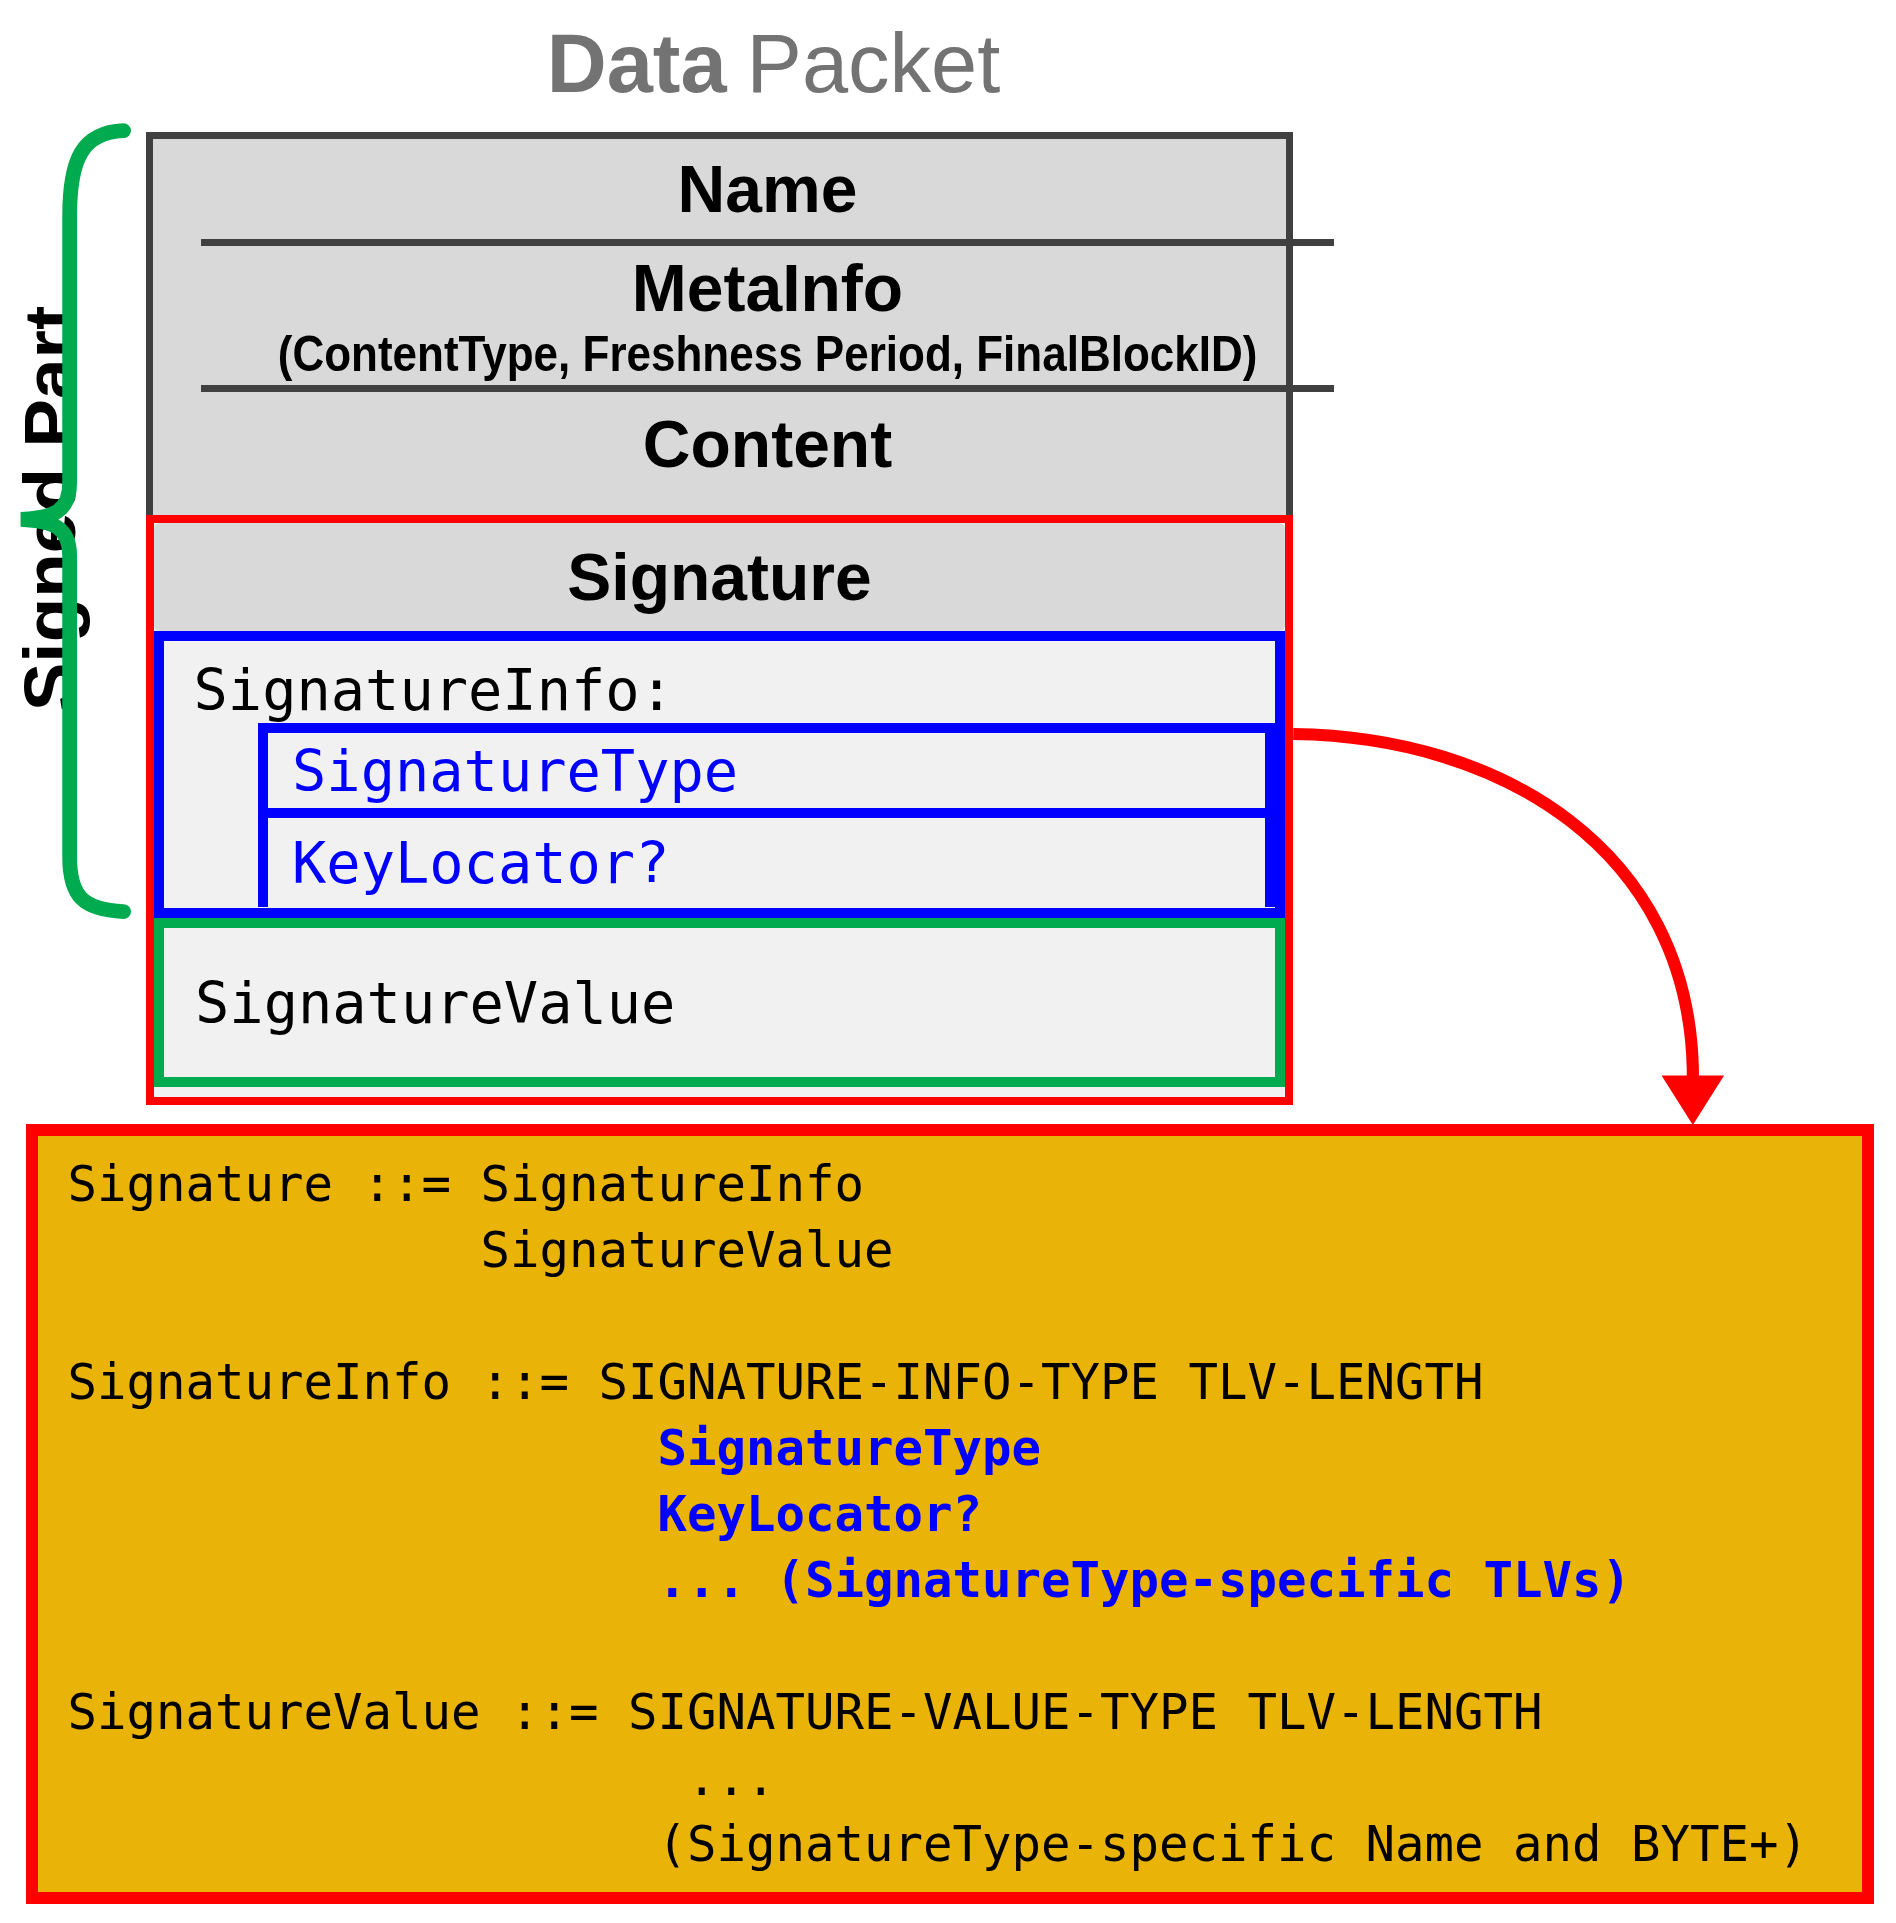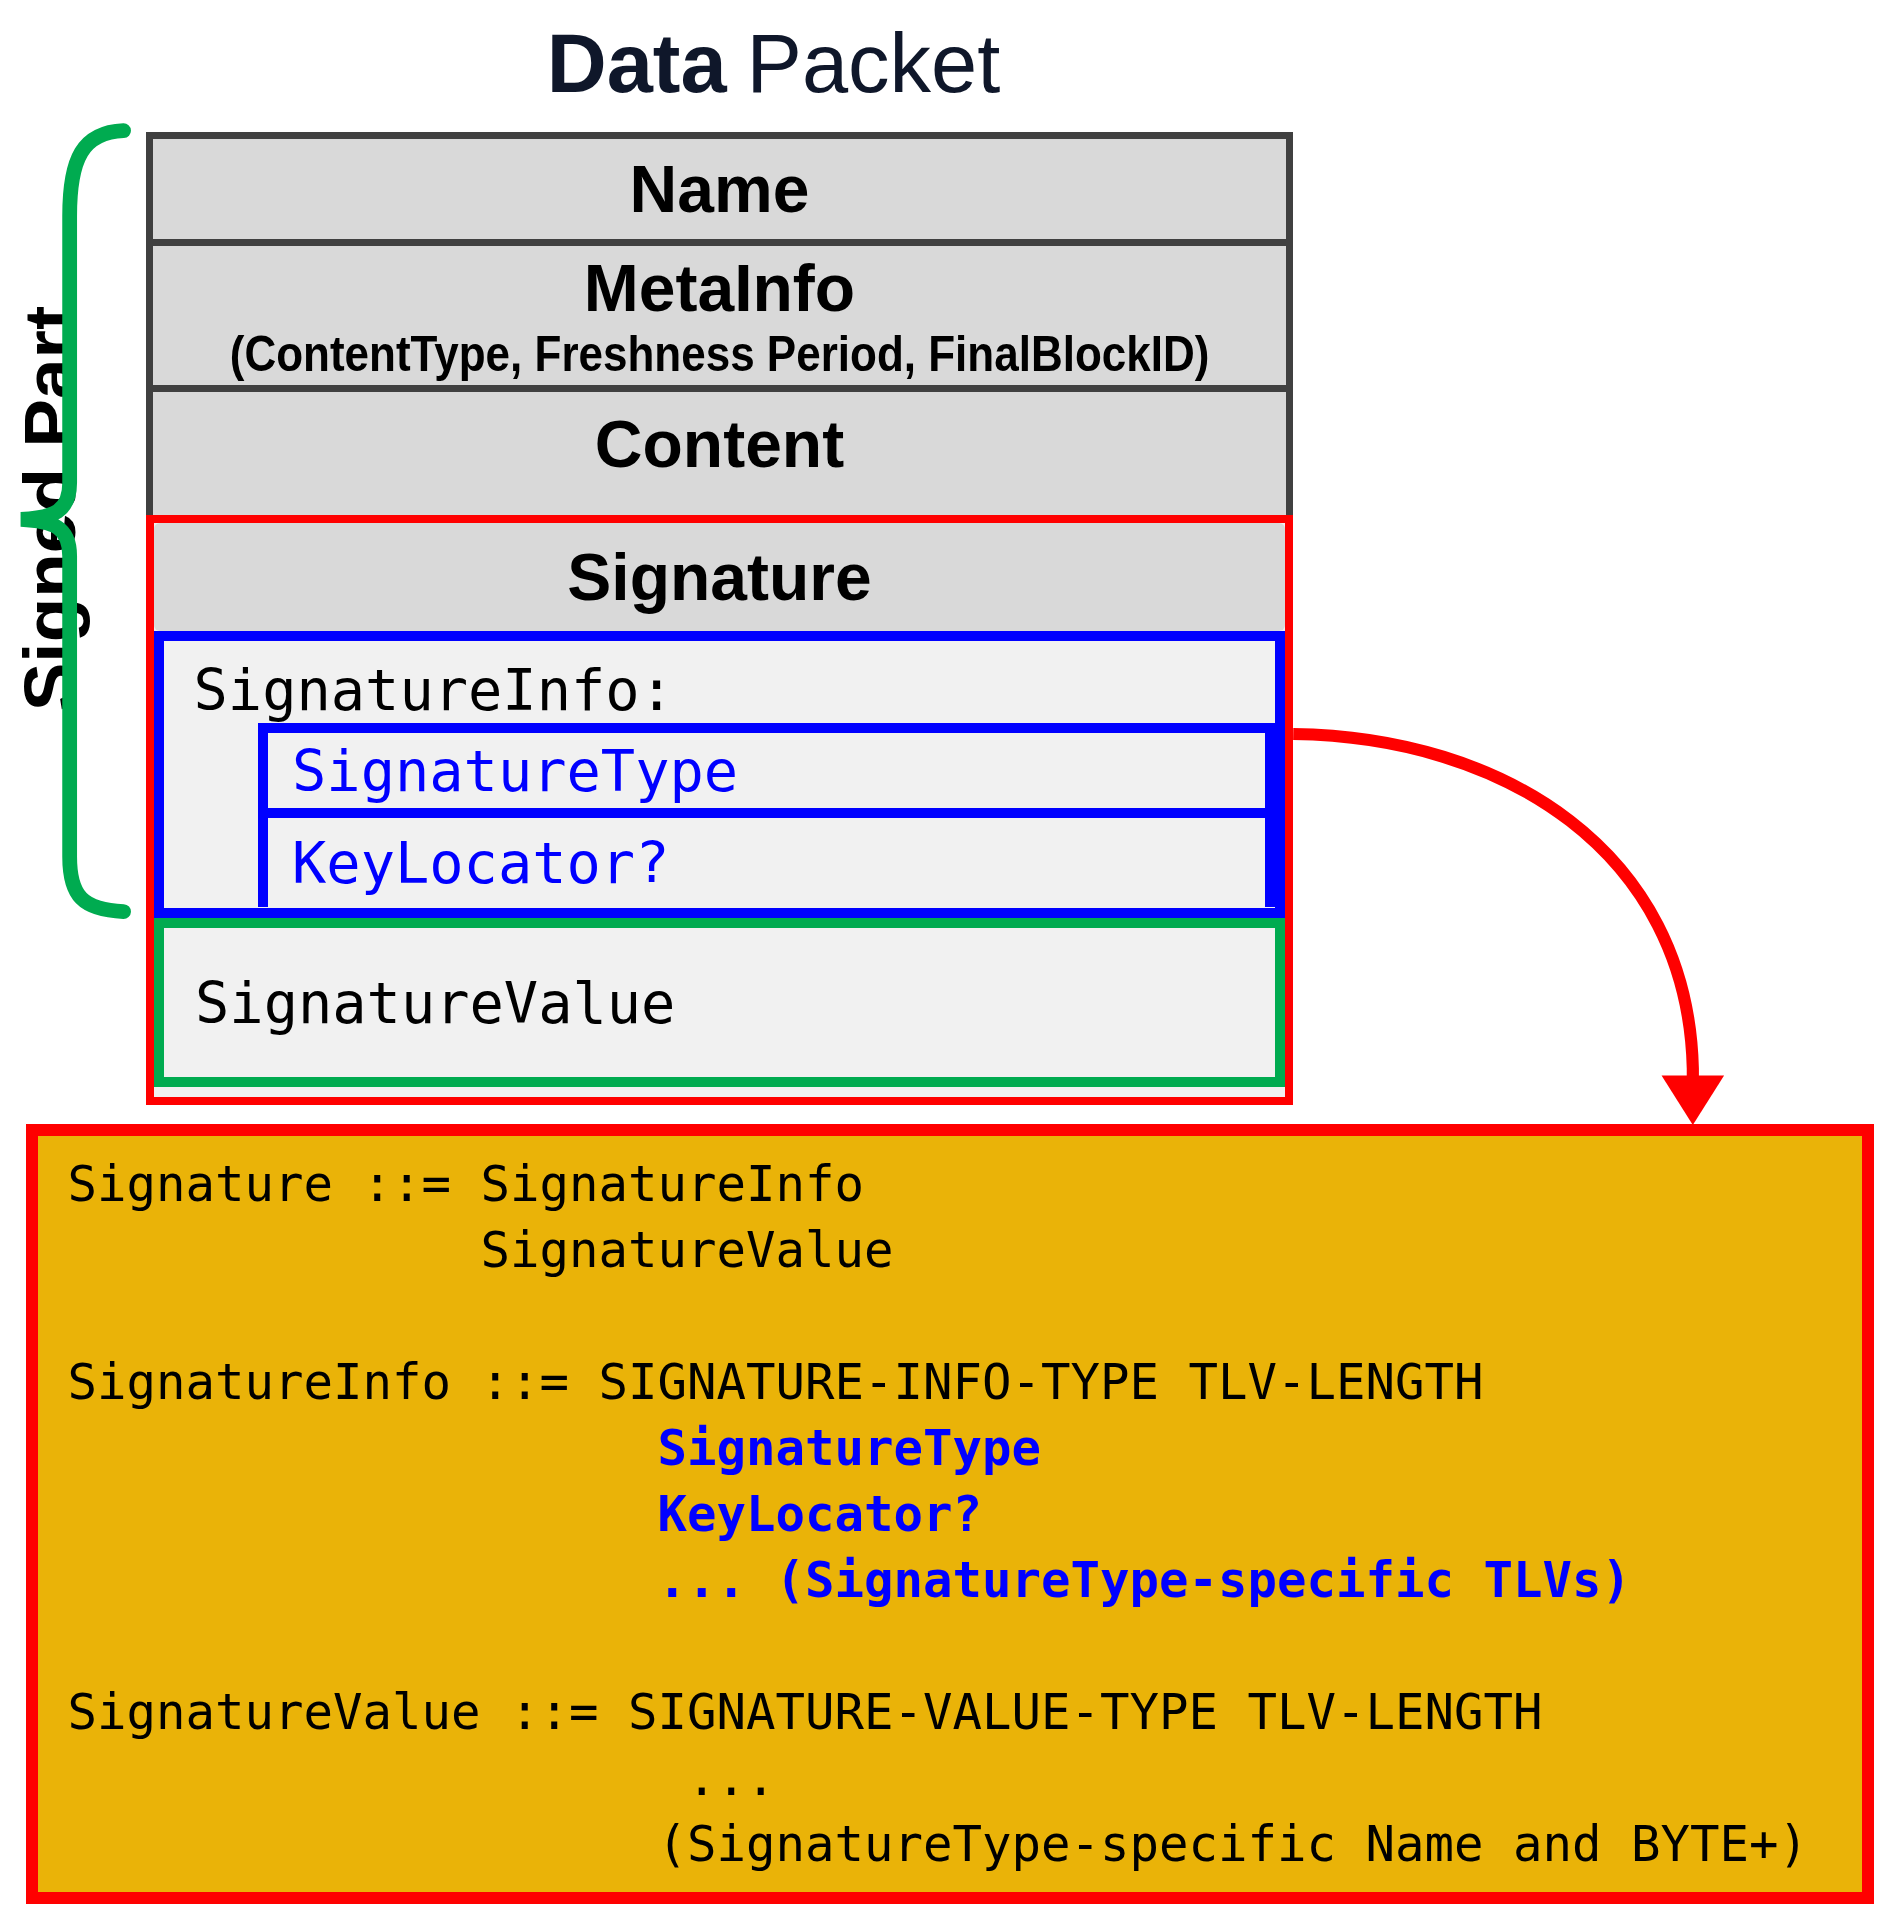--- a/index.html
+++ b/index.html
@@ -11,21 +11,21 @@
     overflow: hidden;
     font-family: "Liberation Sans", sans-serif;
   }
   .abs { position: absolute; }
 
   
   #title {
     left: 0; top: 15.6px; width: 1547px;
     text-align: center;
     font-size: 83px;
-    color: #0f172a;
+    color: #737373;
     white-space: nowrap;
   }
   #title .w-bold { font-weight: bold; }
   #title .w-reg { font-weight: normal; margin-left: 0.24em; }
 
   
   #signed-part {
     left: -211px; top: 465px; width: 521px; height: 87px;
     transform: rotate(-90deg);
     transform-origin: 50% 50%;
@@ -37,21 +37,21 @@
     white-space: nowrap;
   }
 
   
   #gray-stack {
     left: 146px; top: 132px; width: 1147px; height: 383px;
     border: 7px solid #404040;
     border-bottom: none;
     background: #D9D9D9;
   }
-  .gray-row { width: 100%; color: #000; text-align: center; }
+  .gray-row { width: 100%; color: #000; text-align: center; margin-left: 48px; }
   #row-name { height: 100px; display: flex; align-items: center; justify-content: center;
               font-size: 66px; font-weight: bold; }
   #row-metainfo { height: 146px; border-top: 7px solid #404040;
                   display: flex; flex-direction: column; align-items: center; justify-content: center; }
   #row-metainfo .mi-title { font-size: 66px; font-weight: bold; line-height: 76px; }
   #row-metainfo .mi-detail { font-size: 50px; font-weight: bold; line-height: 56px;
                              transform: scaleX(0.88); white-space: nowrap; }
   #row-content { height: 110px; border-top: 7px solid #404040;
                  display: flex; align-items: center; justify-content: center;
                  font-size: 66px; font-weight: bold; }

